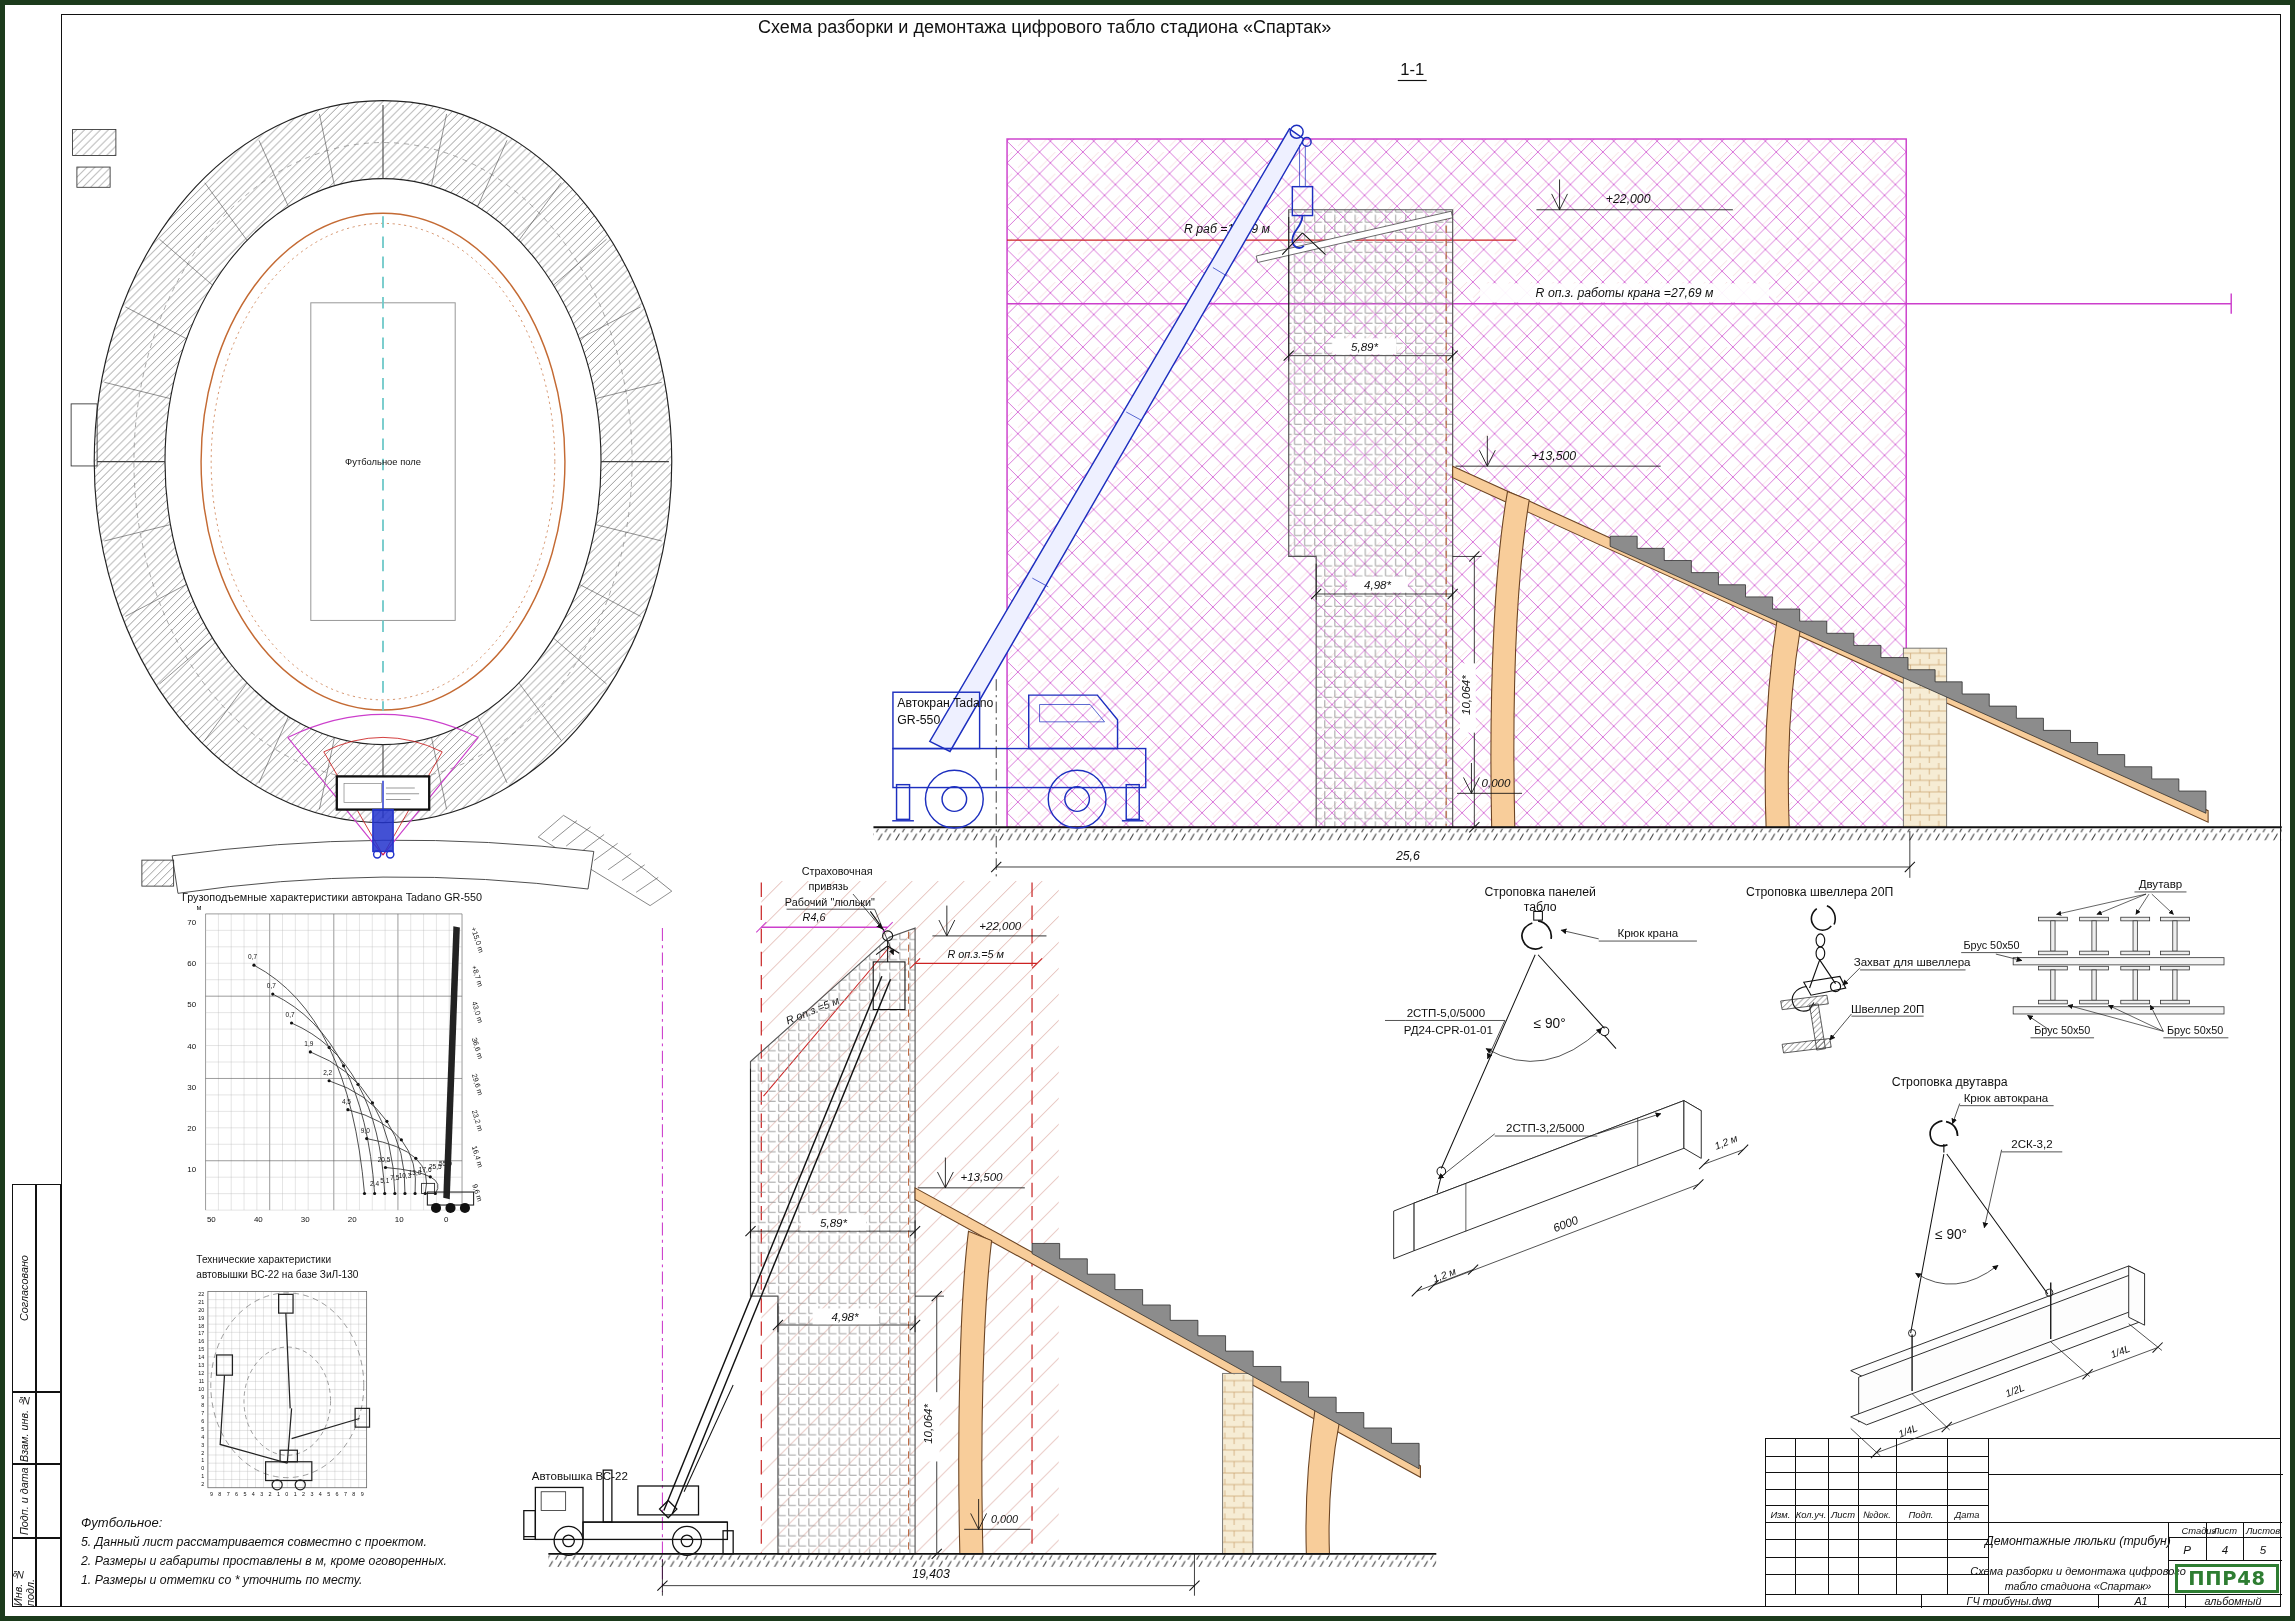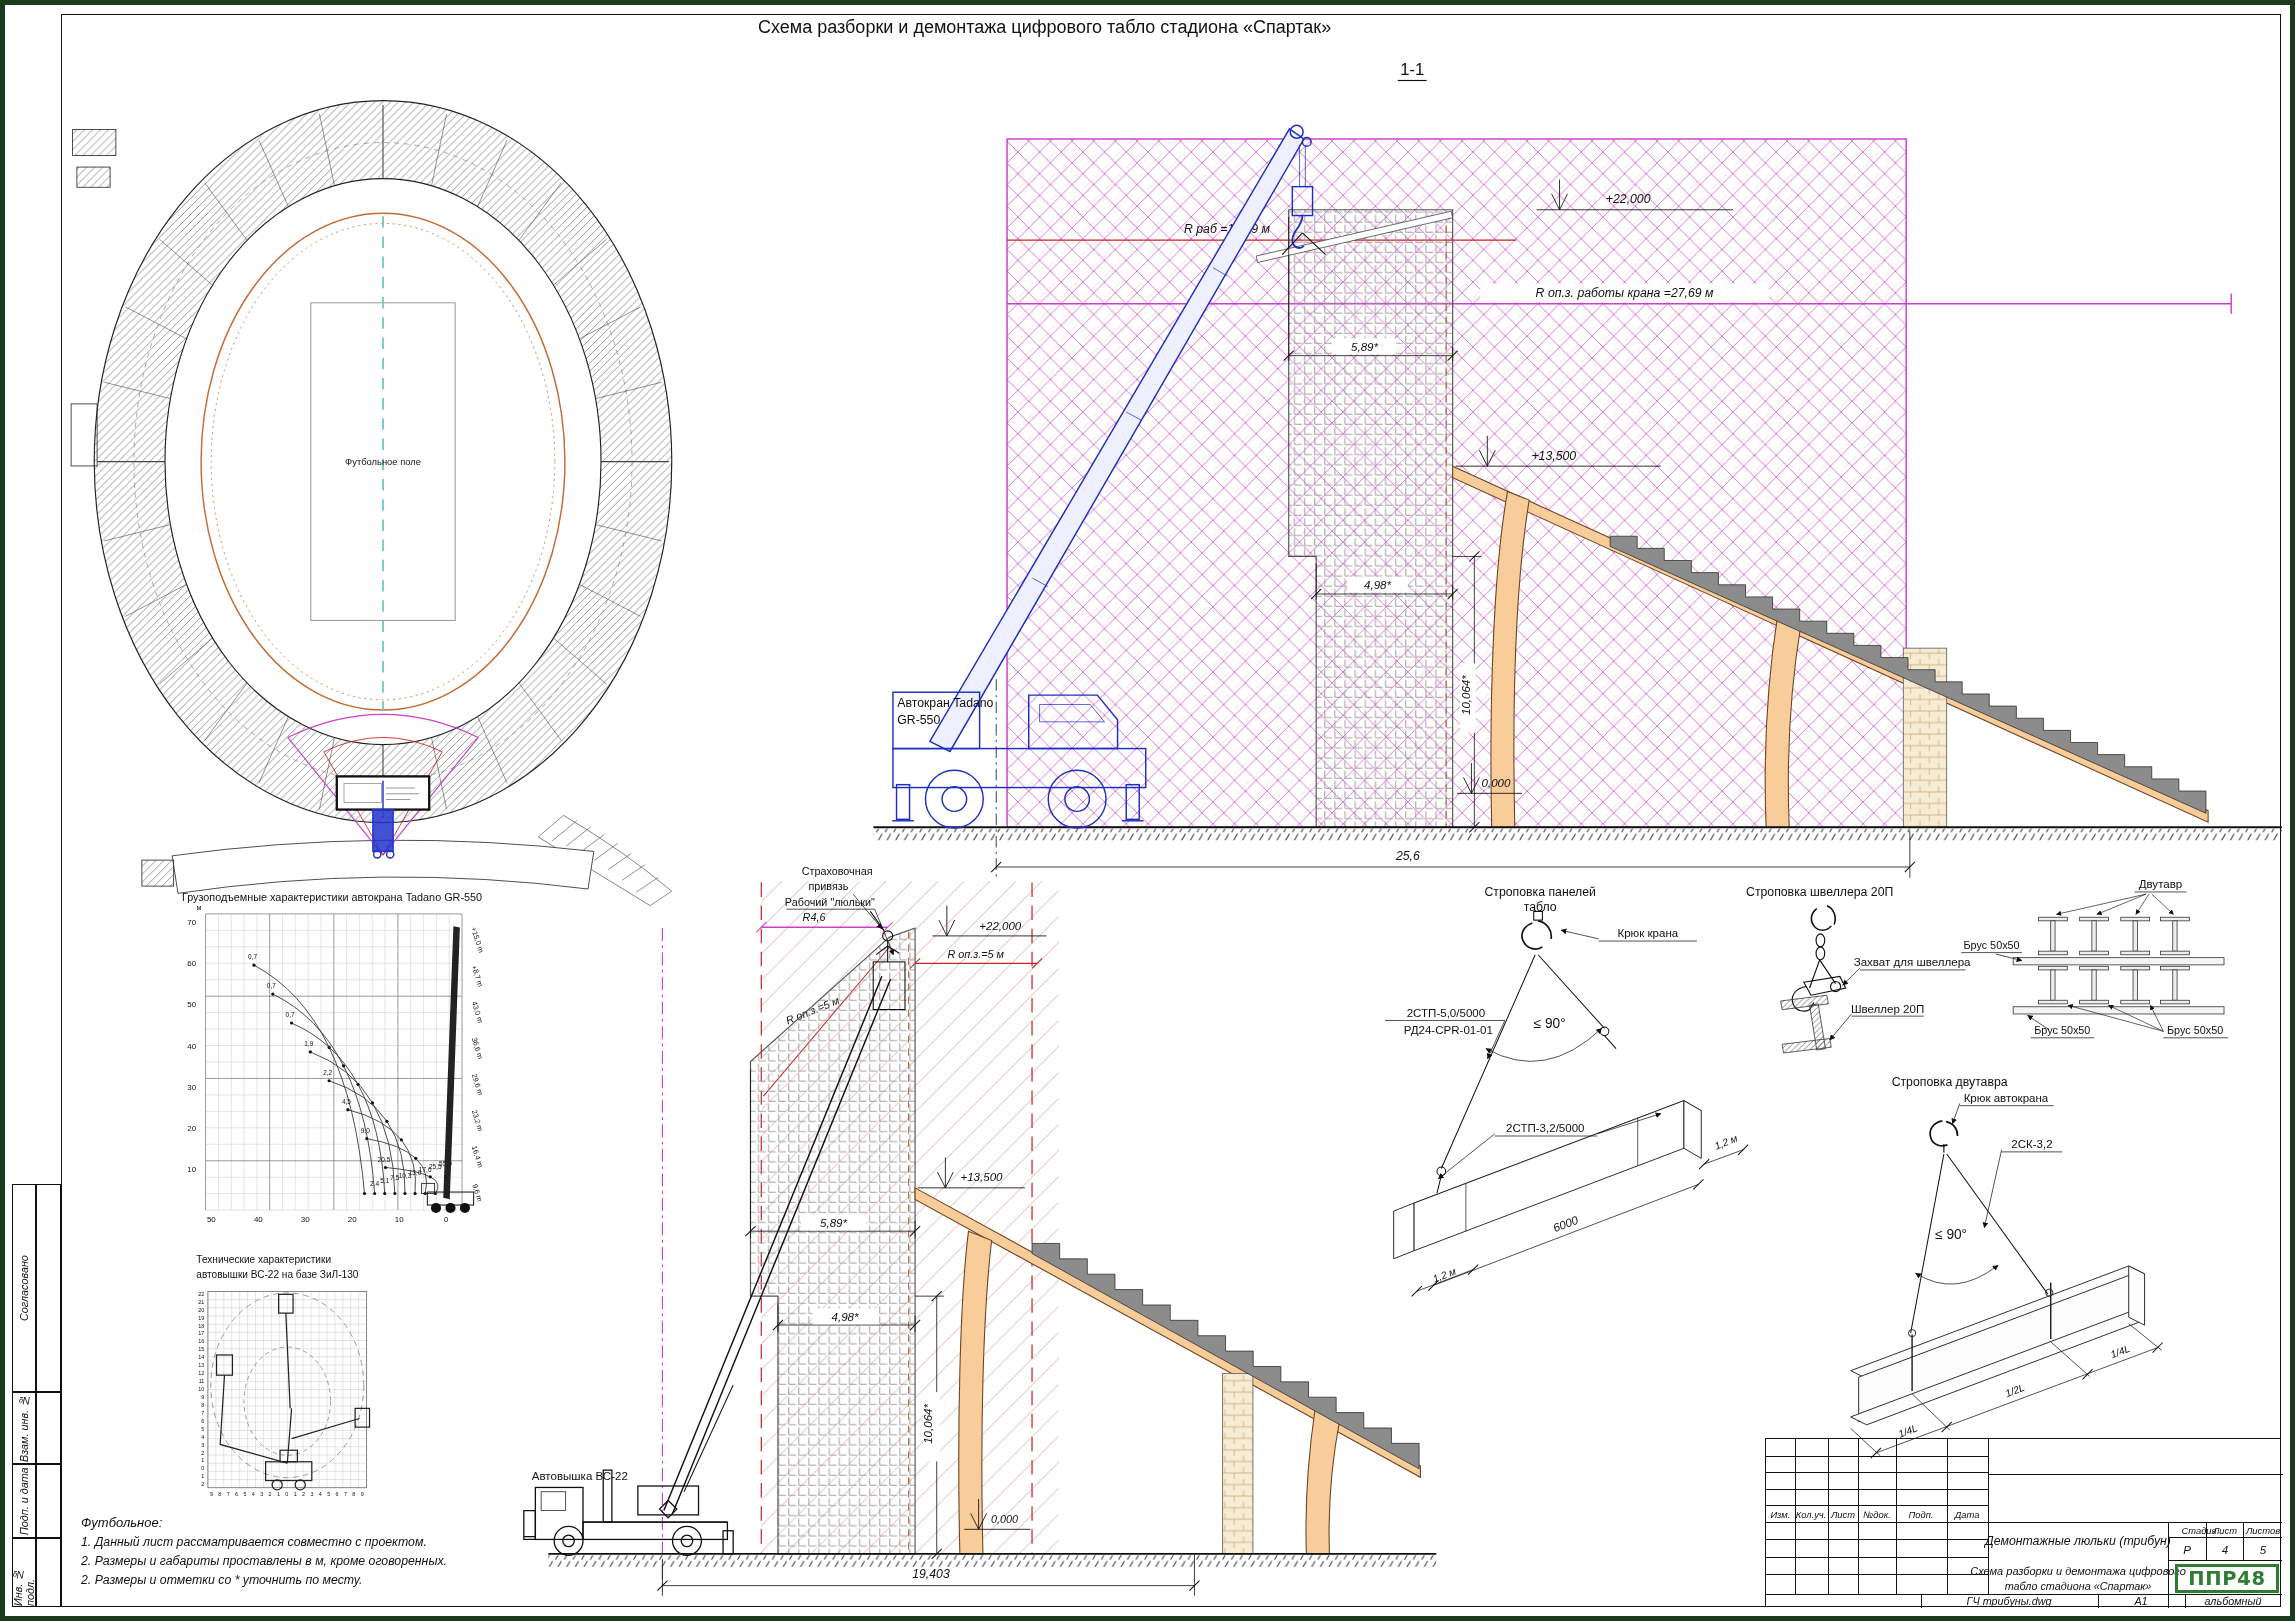--- a/index.html
+++ b/index.html
@@ -823,23 +823,23 @@
         <text x="455.4" y="2072" font-size="7.5" text-anchor="middle" fill="#111">5</text>
         <text x="467" y="2072" font-size="7.5" text-anchor="middle" fill="#111">6</text>
         <text x="478.6" y="2072" font-size="7.5" text-anchor="middle" fill="#111">7</text>
         <text x="490.2" y="2072" font-size="7.5" text-anchor="middle" fill="#111">8</text>
         <text x="501.79999999999995" y="2072" font-size="7.5" text-anchor="middle" fill="#111">9</text>
       </g>
   </svg>
 
   <div class="notes">
     <div class="nt">Футбольное:</div>
-    <div>1. Данный лист рассматривается совместно с проектом.</div>
+    <div>5. Данный лист рассматривается совместно с проектом.</div>
     <div>2. Размеры и габариты проставлены в м, кроме оговоренных.</div>
-    <div>2. Размеры и отметки со * уточнить по месту.</div>
+    <div>1. Размеры и отметки со * уточнить по месту.</div>
   </div>
 
   <div class="tb">
     <div class="vline" style="left:29px;top:0;height:155px;"></div>
     <div class="vline" style="left:62px;top:0;height:155px;"></div>
     <div class="vline" style="left:92px;top:0;height:155px;"></div>
     <div class="vline" style="left:130px;top:0;height:155px;"></div>
     <div class="vline" style="left:181px;top:0;height:155px;"></div>
     <div class="vline" style="left:222px;top:0;height:155px;"></div>
     <div class="hline" style="left:0;top:16.6px;width:222px;"></div>

